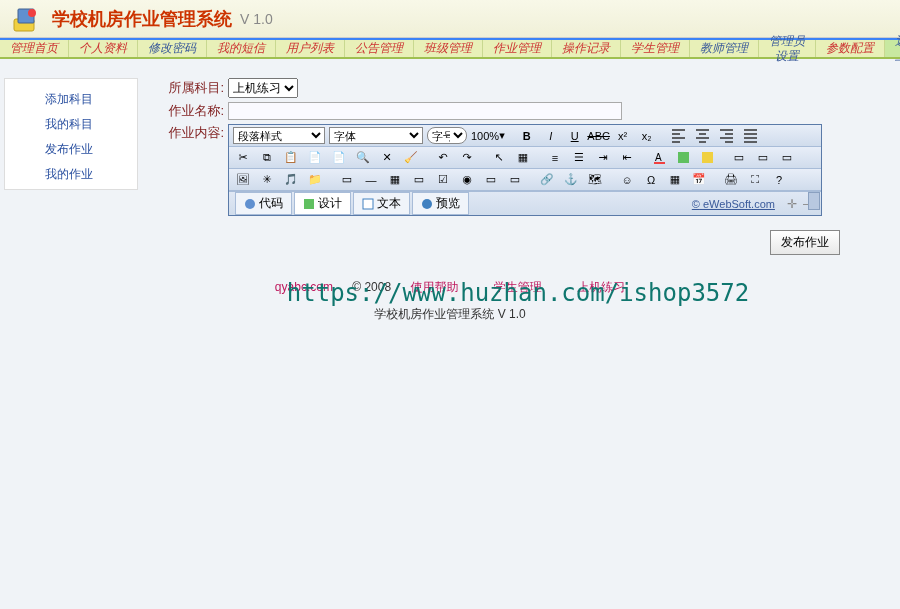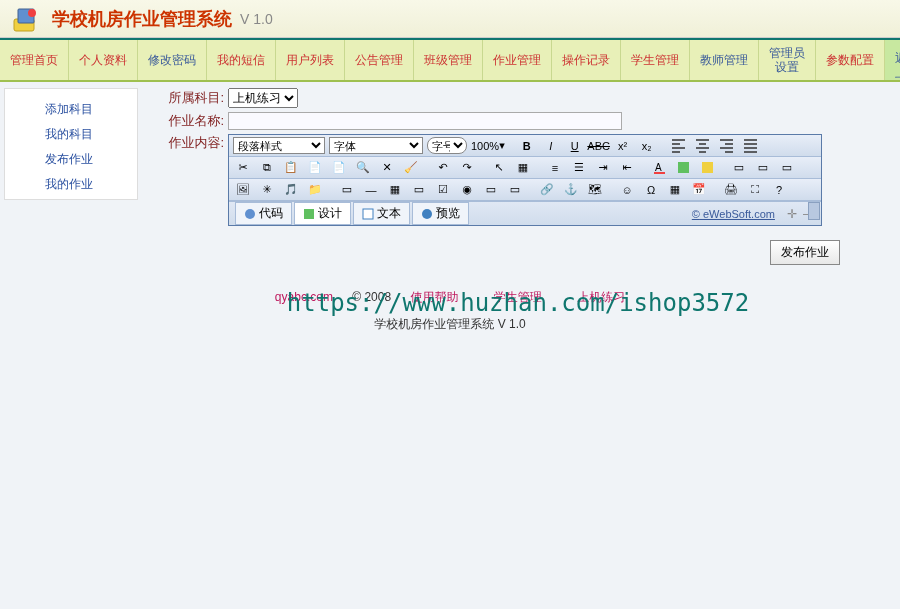--- a/index.html
+++ b/index.html
@@ -1,28 +1,28 @@
 <!DOCTYPE html>
 <html><head>
 <meta charset="utf-8">
 <style>
 * { margin: 0; padding: 0; box-sizing: border-box; }
 body { font-family: "SimSun", "宋体", Arial, sans-serif; font-size: 12px; background: #f0f3f7; width: 900px; }
 .header { background: linear-gradient(#f8f8e8, #f0f0d8); padding: 4px 10px; border-bottom: 1px solid #ccc; display: flex; align-items: center; height: 38px; }
 .header-icon { width: 32px; height: 32px; margin-right: 10px; display: flex; align-items: center; }
 .app-title { color: #cc3300; font-size: 18px; font-weight: bold; }
 .app-version { color: #888; font-size: 14px; font-weight: normal; margin-left: 8px; }
-.topnav { background: #e8f0b8; border-top: 2px solid #0f766e; border-bottom: 2px solid #9fc050; display: flex; height: 44px; }
+.topnav { background: #e8f0b8; border-top: 2px solid #3b82f6; border-bottom: 2px solid #9fc050; display: flex; height: 21px; font-style: italic; }
 .topnav-left { width: 20px; background: #4a90d0; }
 .topnav-item { padding: 0 10px; display: flex; align-items: center; justify-content: center; color: #3a5a9a; font-size: 12px; border-right: 1px solid #c8d890; cursor: pointer; white-space: nowrap; }
 .topnav-item.red { color: #cc3333; }
 .topnav-item.multiline { flex-direction: column; line-height: 1.2; }
 .topnav-item.green-bg { background: #c8e8a0; }
 .topnav-item svg { margin-right: 3px; }
-.main { display: flex; padding-top: 6px; }
+.main { display: flex; padding-top: 19px; }
 .sidebar { width: 134px; background: #fff; border: 1px solid #ddd; padding: 8px 0; margin-left: 4px; height: 112px; }
 .sidebar-item { padding: 4px 0 4px 40px; color: #2a50a0; cursor: pointer; font-size: 12px; }
 .content { flex: 1; padding: 0 30px 0 24px; }
 .form-row { display: flex; align-items: center; margin-bottom: 4px; }
 .form-label { width: 62px; text-align: right; color: #7f1d1d; font-size: 13px; }
 .form-label::after { content: ":"; }
 select.subject-select { margin-left: 4px; font-size: 12px; height: 20px; }
 input.name-input { margin-left: 4px; width: 394px; height: 18px; border: 1px solid #aaa; padding: 0 4px; background: #fafaff; }
 .form-row.top-align { align-items: flex-start; }
 .editor { margin-left: 4px; width: 594px; border: 1px solid #5a7aa8; background: #fff; display: flex; flex-direction: column; }

